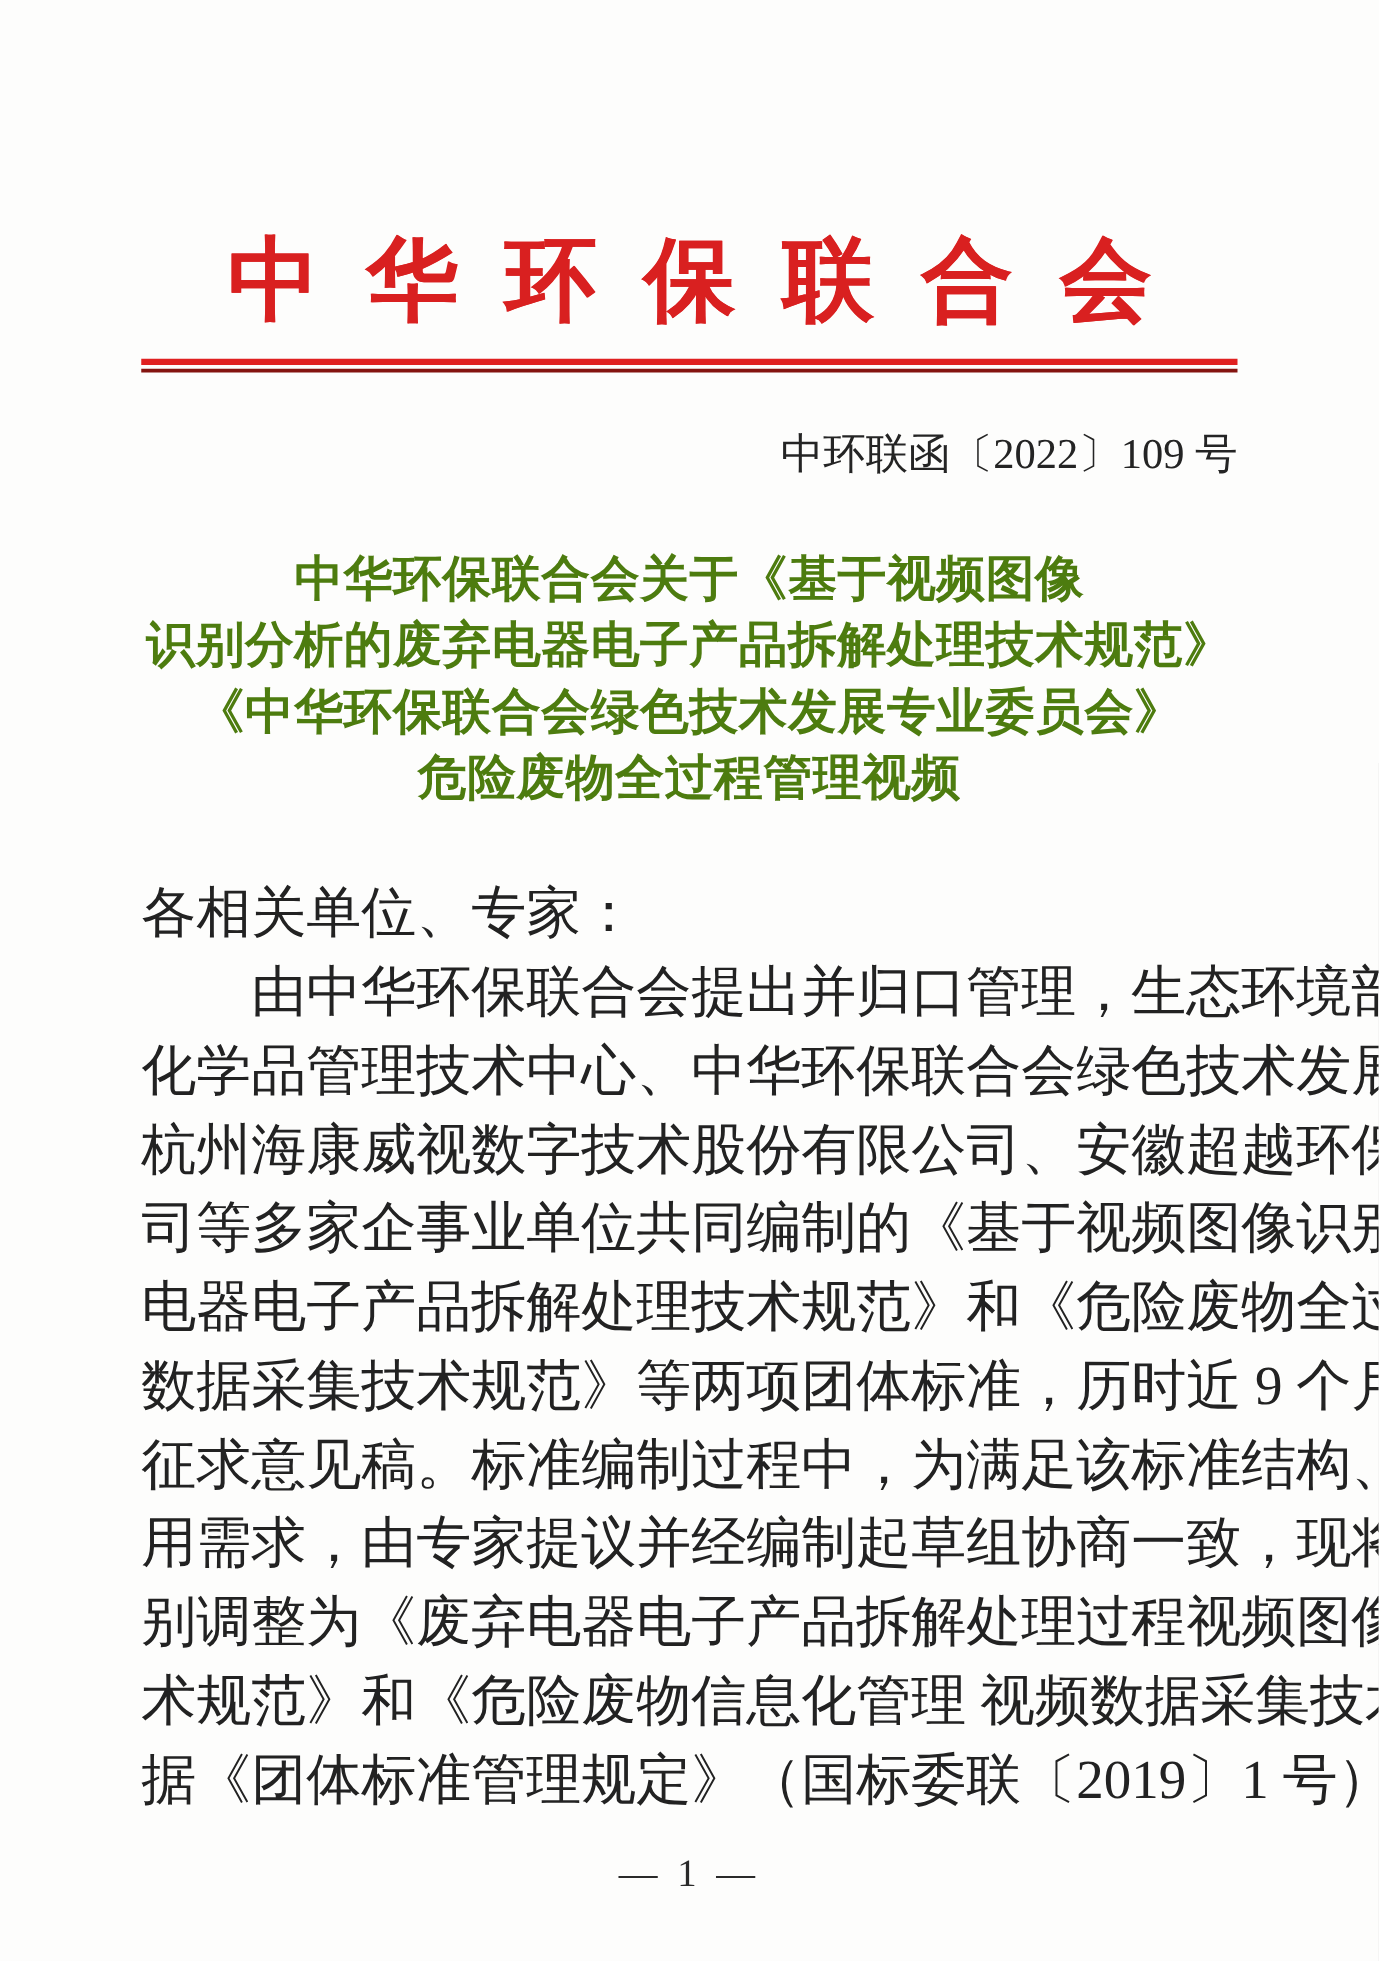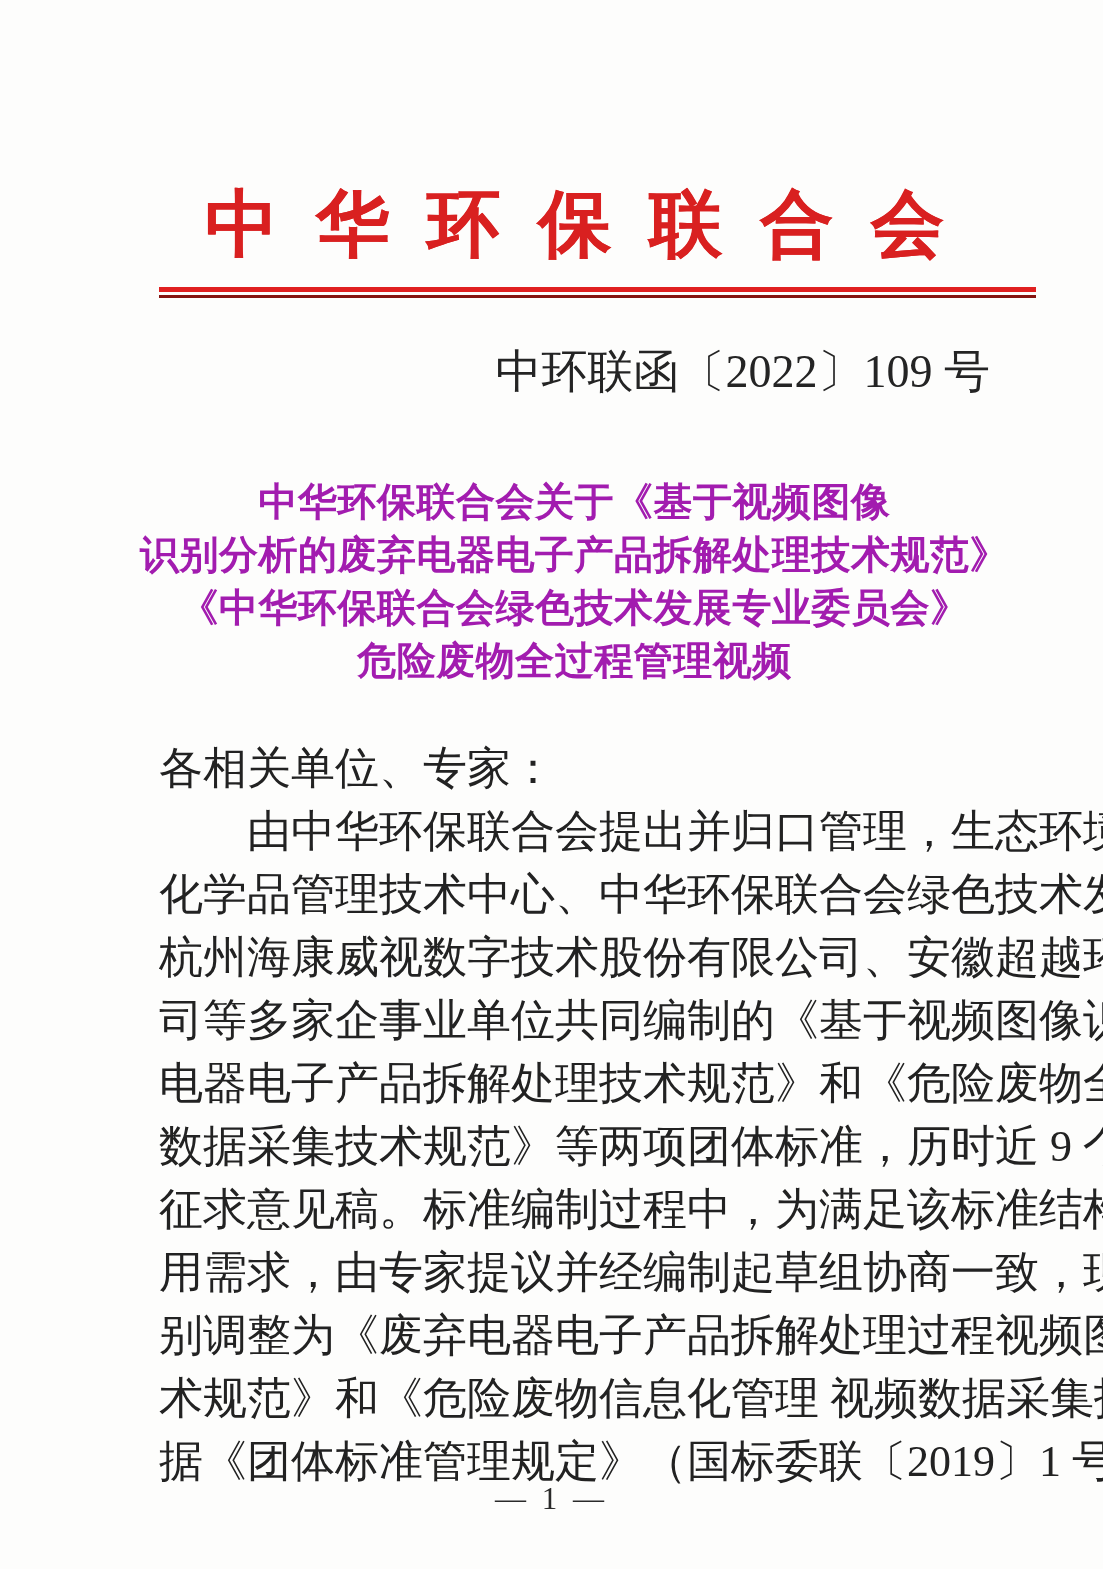--- a/index.html
+++ b/index.html
@@ -6,21 +6,20 @@
   html, body { background: #e9e9e9; }
   .page {
     position: relative;
     width: 1103px;
     height: 1569px;
     margin: 0 auto;
     background: #fdfdfc;
     color: #1d1d1d;
     font-family: "Liberation Serif", "DejaVu Serif", serif;
     overflow: hidden;
-    padding-left: 46px;
   }
   
   .org-name {
     padding-top: 188px;
     padding-left: 0.52em;          
     text-align: center;
     font-size: 73px;
     font-weight: 700;
     letter-spacing: 0.52em;
     color: #d92020;
@@ -33,32 +32,32 @@
     width: 877px;
   }
   .rule-top    { height: 5px; background: #e02020; }
   .rule-gap    { height: 3px; background: transparent; }
   .rule-bottom { height: 3px; background: #841410; }
   
   .doc-number {
     margin-top: 46px;
     padding: 0 113px;
     text-align: right;
-    font-size: 46px;
+    font-size: 34px;
     line-height: 1.2;
     color: #242424;
   }
   
   .title {
-    margin-top: 76px;
+    margin-top: 52px;
     text-align: center;
     font-size: 39px;
     line-height: 53px;
     font-weight: 700;
-    color: #a21caf;
+    color: #4d7c0f;
     letter-spacing: 0.5px;
   }
   .title-line { display: block; }
   
   .body {
     margin-top: 50px;
     padding: 0 113px;
     font-size: 44px;
     line-height: 63px;
     color: #222;

